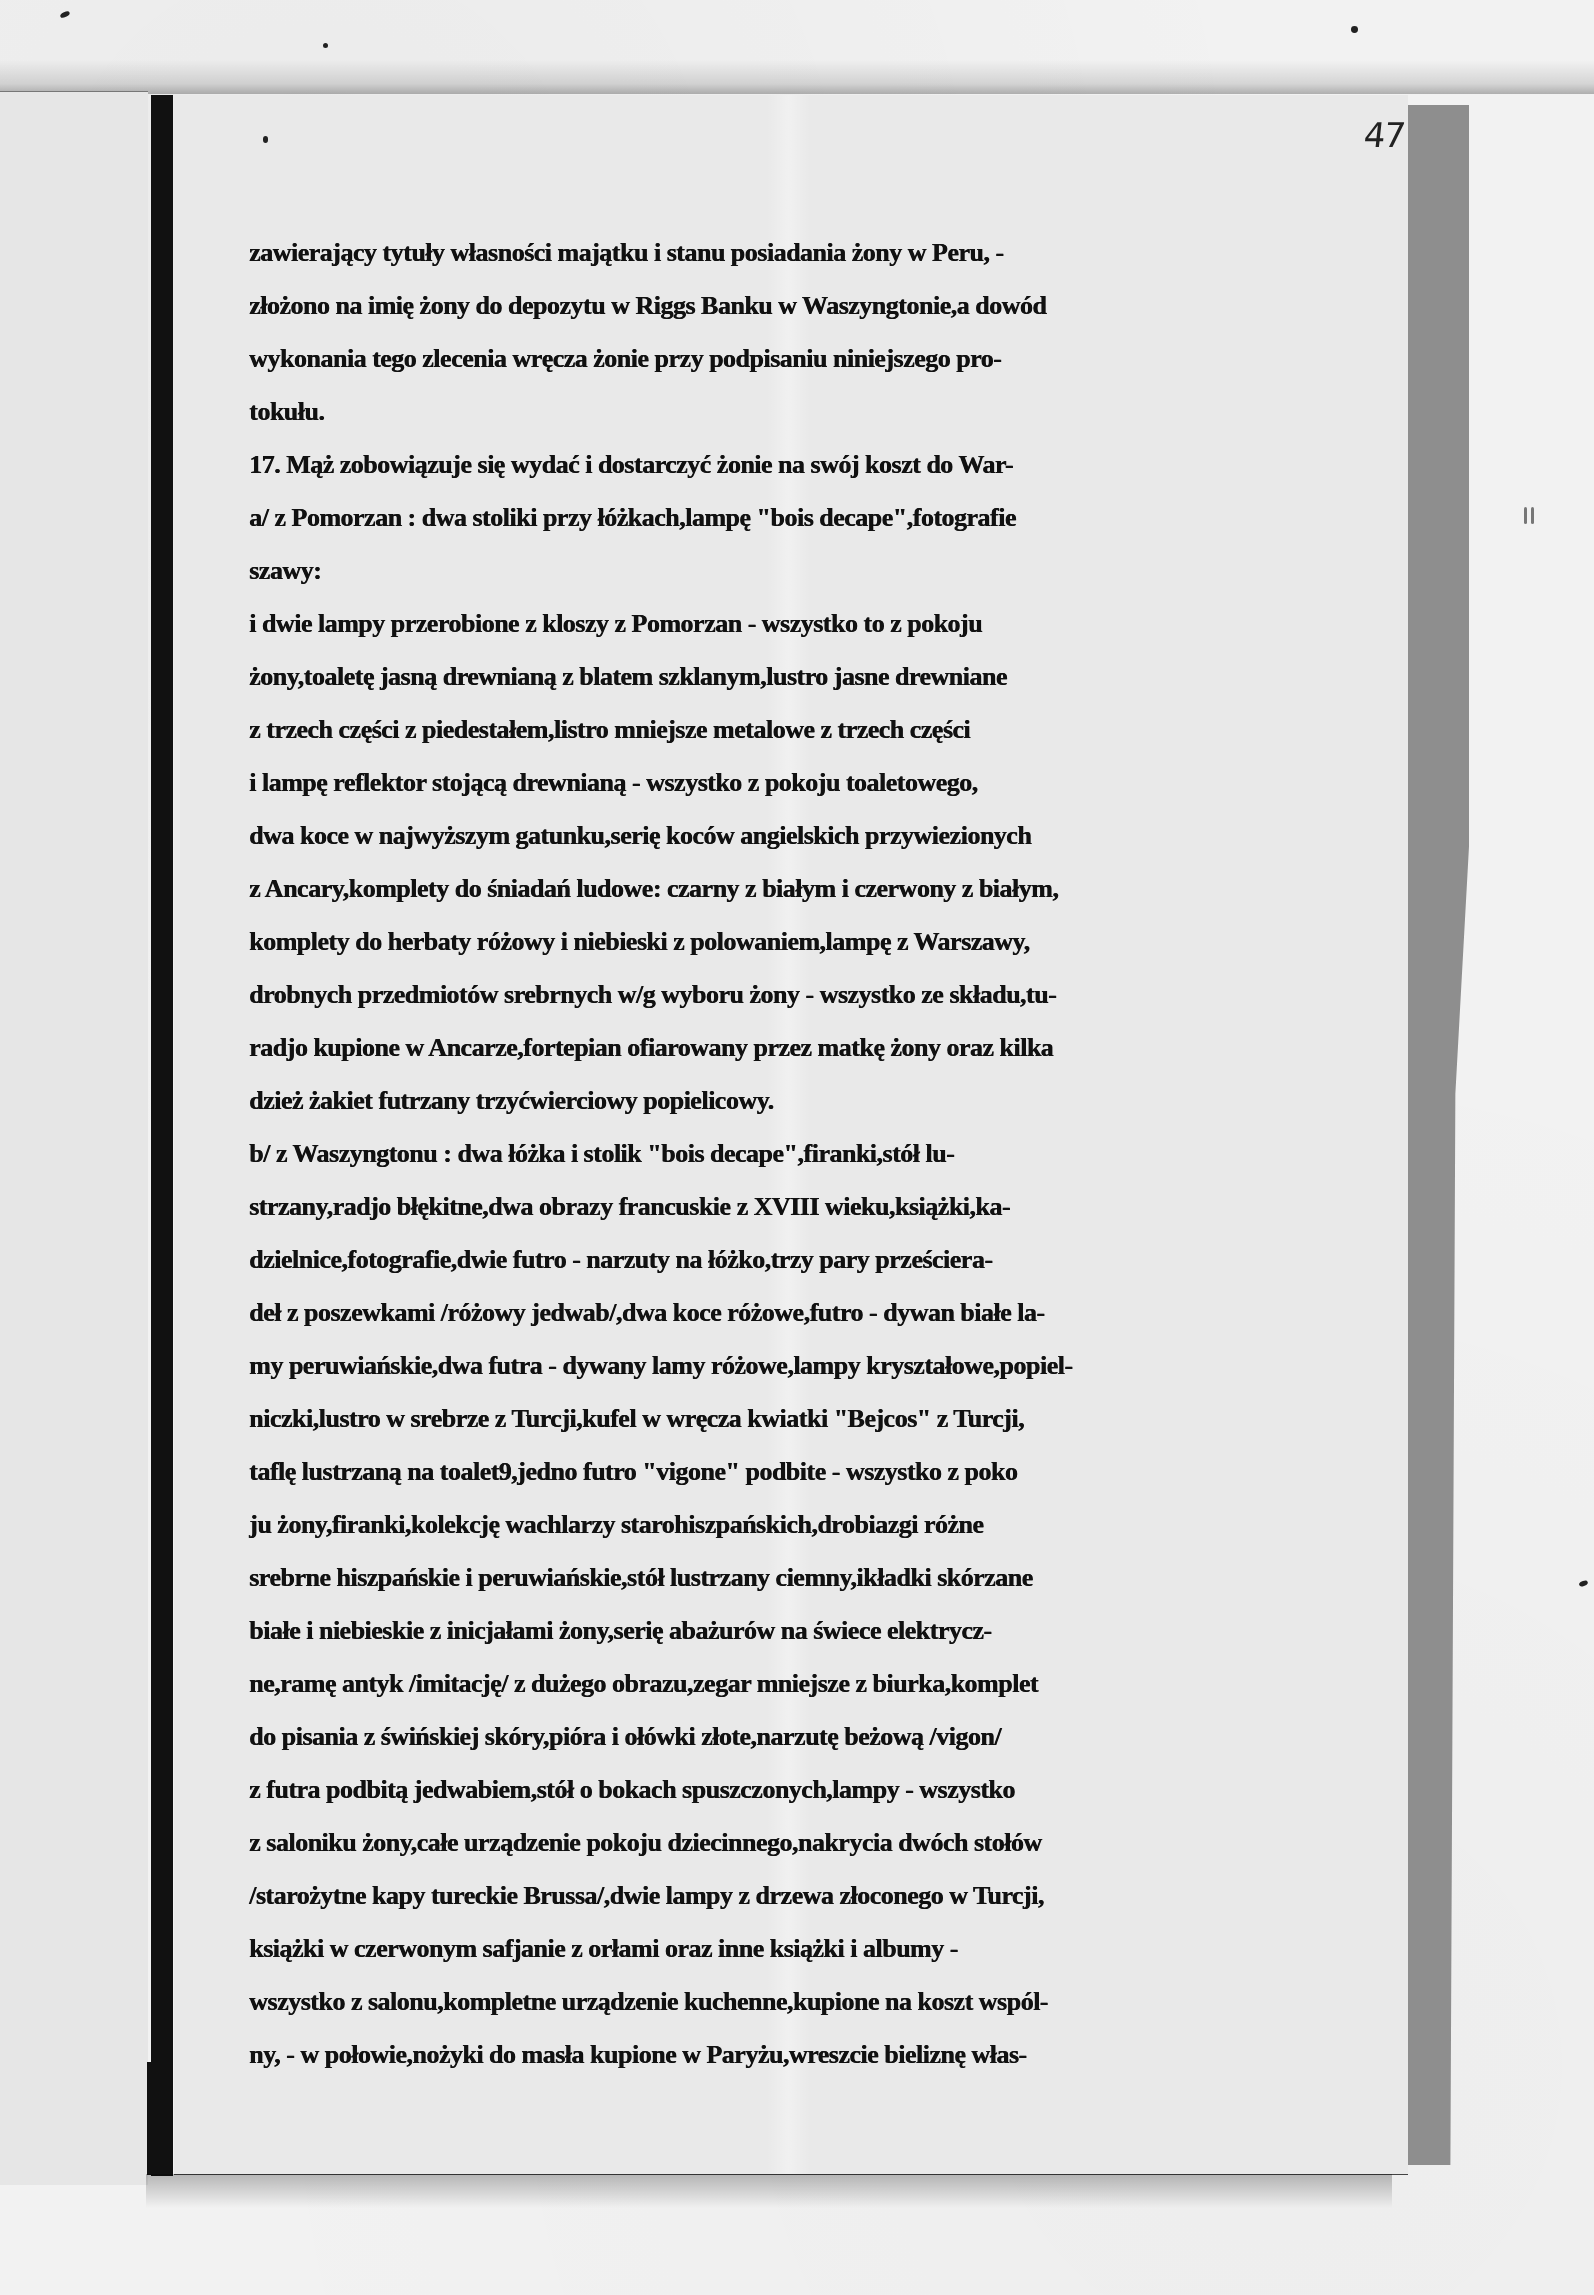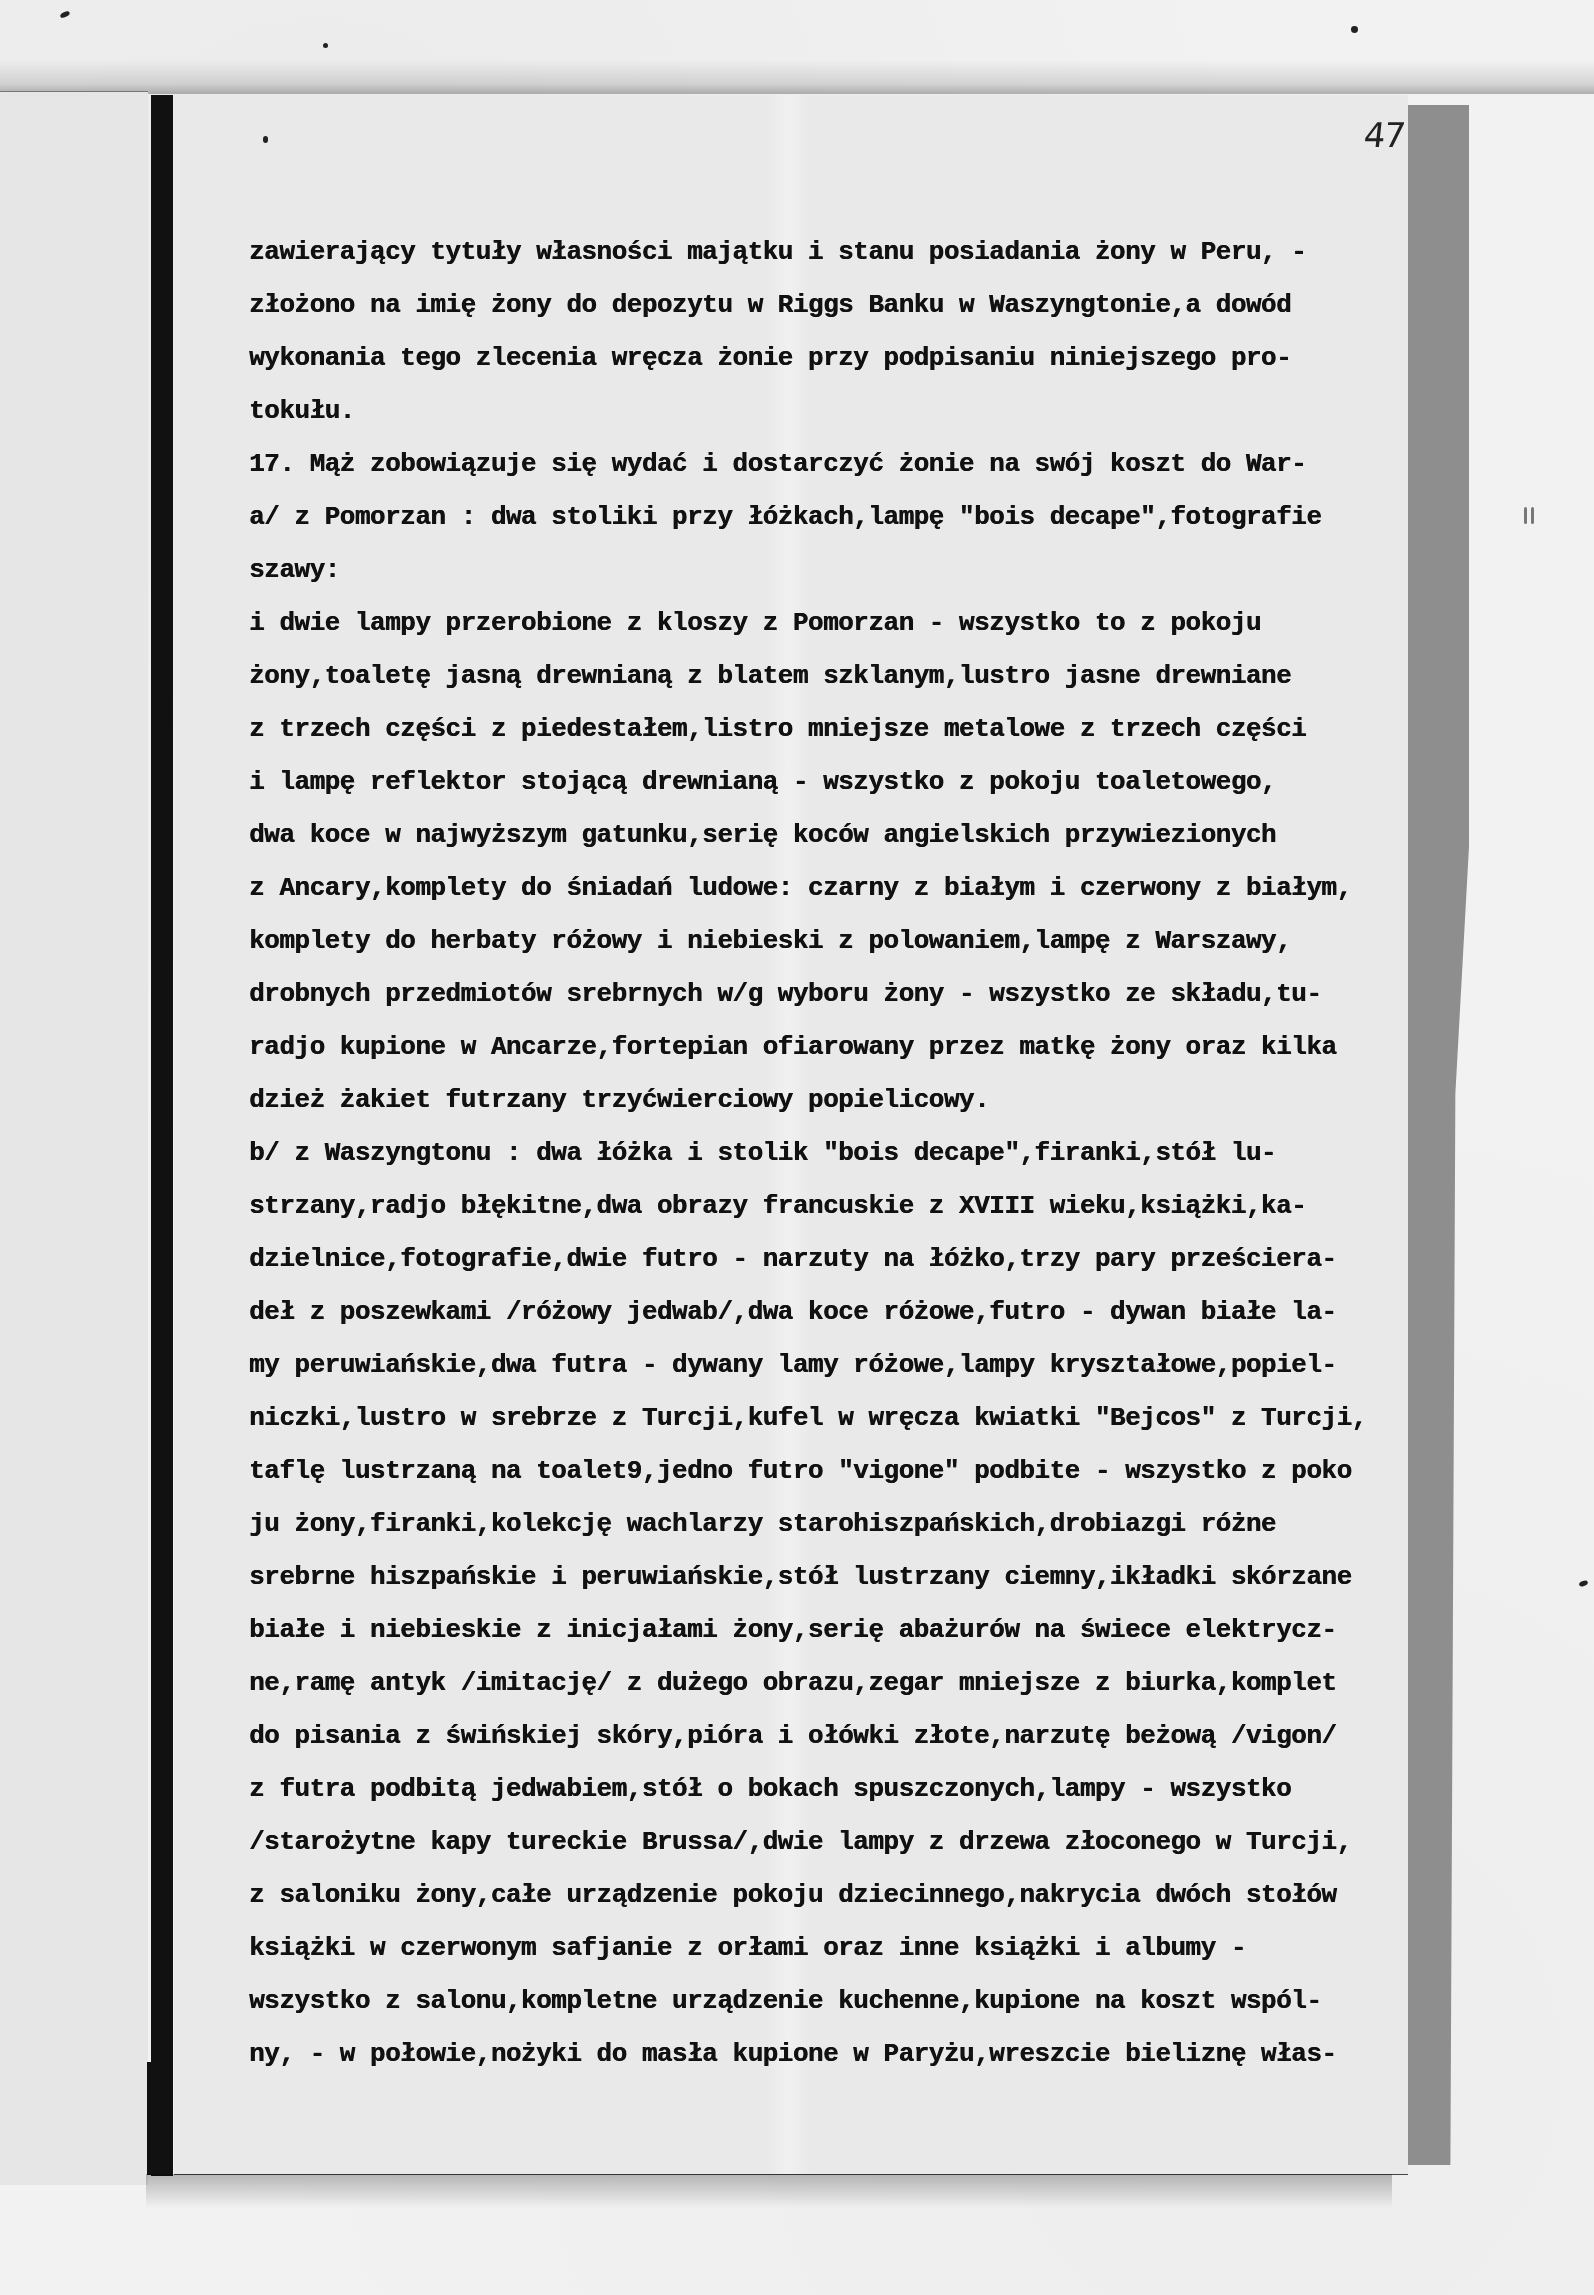--- a/index.html
+++ b/index.html
@@ -49,21 +49,21 @@
   .bottom-shadow {
     position: absolute; left: 146px; top: 2174px; width: 1246px; height: 34px;
     background: linear-gradient(to bottom, rgba(0,0,0,0.25), rgba(0,0,0,0));
   }
   .page-number {
     position: absolute; left: 1364px; top: 115px;
     font-family: "DejaVu Sans", sans-serif; font-size: 34px; color: #222;
     transform: skewX(-6deg); letter-spacing: -1.7px;
   }
   .text-block {
-    position: absolute; left: 249px; top: 232px; width: 1160px;
+    position: absolute; left: 249px; top: 232px; width: 1160px; font-family: Liberation Serif, serif;
   }
   .line {
     height: 53px; line-height: 41px;
     font-size: 26px; font-weight: bold; color: #111;
     white-space: pre; letter-spacing: -0.5px;
     text-shadow: 0.5px 0 0 #111;
   }
   .speck { position: absolute; background: #222; border-radius: 50%; }
 </style>
 </head>
@@ -108,22 +108,22 @@
   <div class="line">deł z poszewkami /różowy jedwab/,dwa koce różowe,futro - dywan białe la-</div>
   <div class="line">my peruwiańskie,dwa futra - dywany lamy różowe,lampy kryształowe,popiel-</div>
   <div class="line">niczki,lustro w srebrze z Turcji,kufel w wręcza kwiatki "Bejcos" z Turcji,</div>
   <div class="line">taflę lustrzaną na toalet9,jedno futro "vigone" podbite - wszystko z poko</div>
   <div class="line">ju żony,firanki,kolekcję wachlarzy starohiszpańskich,drobiazgi różne</div>
   <div class="line">srebrne hiszpańskie i peruwiańskie,stół lustrzany ciemny,ikładki skórzane</div>
   <div class="line">białe i niebieskie z inicjałami żony,serię abażurów na świece elektrycz-</div>
   <div class="line">ne,ramę antyk /imitację/ z dużego obrazu,zegar mniejsze z biurka,komplet</div>
   <div class="line">do pisania z świńskiej skóry,pióra i ołówki złote,narzutę beżową /vigon/</div>
   <div class="line">z futra podbitą jedwabiem,stół o bokach spuszczonych,lampy - wszystko</div>
+  <div class="line">z saloniku żony,całe urządzenie pokoju dziecinnego,nakrycia dwóch stołów</div>
   <div class="line">/starożytne kapy tureckie Brussa/,dwie lampy z drzewa złoconego w Turcji,</div>
-  <div class="line">z saloniku żony,całe urządzenie pokoju dziecinnego,nakrycia dwóch stołów</div>
   <div class="line">książki w czerwonym safjanie z orłami oraz inne książki i albumy -</div>
   <div class="line">wszystko z salonu,kompletne urządzenie kuchenne,kupione na koszt wspól-</div>
   <div class="line">ny, - w połowie,nożyki do masła kupione w Paryżu,wreszcie bieliznę włas-</div>
 </div>
 
 <div class="speck" style="left:60px;top:12px;width:10.3px;height:5.2px;transform:rotate(-25deg)"></div>
 <div class="speck" style="left:323px;top:43px;width:5.2px;height:5.2px"></div>
 <div class="speck" style="left:1351px;top:26px;width:6.9px;height:6.9px"></div>
 <div class="speck" style="left:263px;top:136px;width:5.2px;height:6.9px"></div>
 <div class="speck" style="left:1524px;top:507px;width:3.4px;height:17px;border-radius:1.7px;background:#777"></div>

